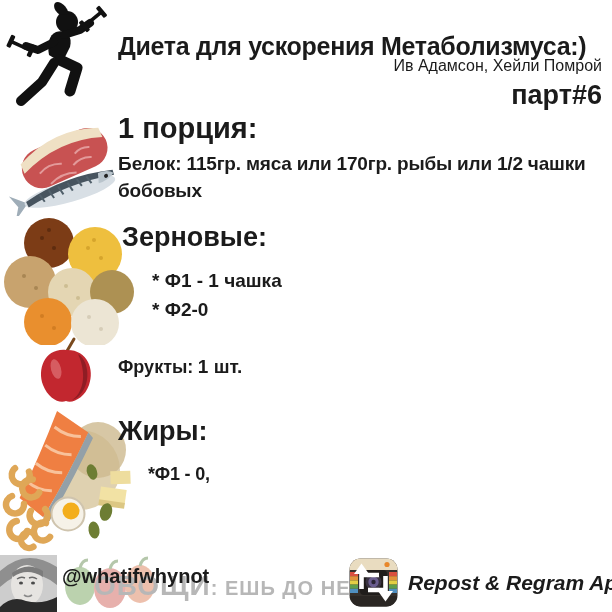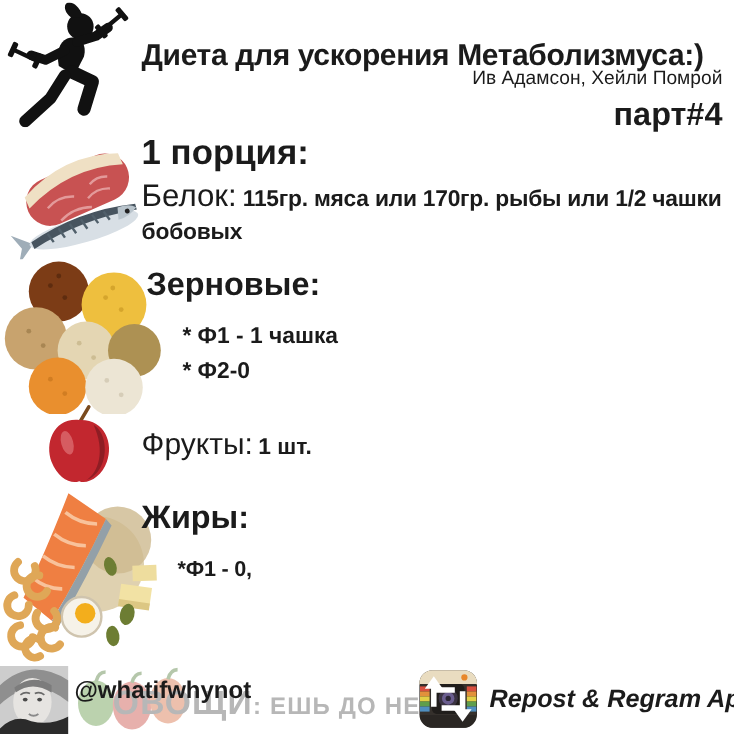--- a/index.html
+++ b/index.html
@@ -10,29 +10,29 @@
   }
   .abs{position:absolute;}
   .logo{left:4px;top:2px;width:110px;height:104px;}
   .title{left:118px;top:32px;font-size:25px;font-weight:700;letter-spacing:-0.3px;white-space:nowrap;}
   .authors{right:10px;top:57px;font-size:16px;white-space:nowrap;}
   .part{right:10px;top:80px;font-size:27px;font-weight:700;white-space:nowrap;}
 
   .img-protein{left:6px;top:106px;width:120px;height:110px;}
   .h-portion{left:118px;top:112px;font-size:29px;font-weight:700;}
   .protein-body{left:118px;top:150px;width:488px;font-size:19px;line-height:27px;letter-spacing:-0.2px;font-weight:600;}
-  .protein-label{font-size:26px;font-weight:400;letter-spacing:0;}
+  .protein-label{font-size:19px;font-weight:700;letter-spacing:0;}
 
   .img-grains{left:2px;top:210px;width:135px;height:135px;}
   .h-grains{left:122px;top:222px;font-size:27px;font-weight:700;}
   .grains-list{left:152px;top:266px;font-size:19px;font-weight:600;line-height:29px;}
 
   .img-apple{left:26px;top:336px;width:80px;height:68px;}
   .fruits-line{left:118px;top:356px;white-space:nowrap;}
-  .fruits-label{font-size:25px;font-weight:400;}
+  .fruits-label{font-size:18px;font-weight:700;}
   .fruits-text{font-size:19px;font-weight:600;}
 
   .img-fats{left:2px;top:408px;width:135px;height:144px;}
   .h-fats{left:118px;top:416px;font-size:27px;font-weight:700;}
   .fats-list{left:148px;top:460px;width:462px;font-size:18px;font-weight:600;line-height:29px;letter-spacing:-0.2px;}
 
   .avatar{left:0;top:555px;width:57px;height:57px;z-index:2;}
   .peppers{left:52px;top:556px;width:112px;height:56px;opacity:.38;z-index:0;}
   .bg-faded{left:94px;top:570px;white-space:nowrap;color:#b7b7b7;z-index:1;letter-spacing:1px;}
   .bg-big{font-size:28px;font-weight:600;}
@@ -61,21 +61,21 @@
       <rect x="-13.5" y="-6.5" width="4.6" height="13" rx="1.4"></rect>
       <rect x="8.9" y="-6.5" width="4.6" height="13" rx="1.4"></rect>
     </g>
     <path d="M56 58 L73 66 L66 89" fill="none" stroke-width="11" stroke-linecap="round" stroke-linejoin="round"></path>
     <path d="M50 61 L38 80 L17 99" fill="none" stroke-width="10" stroke-linecap="round" stroke-linejoin="round"></path>
   </g>
 </svg>
 
 <div class="abs title">Диета для ускорения Метаболизмуса:)</div>
 <div class="abs authors">Ив Адамсон, Хейли Помрой</div>
-<div class="abs part">парт#4</div>
+<div class="abs part">парт#6</div>
 
 <svg class="abs img-protein" viewBox="0 0 120 110" xmlns="http://www.w3.org/2000/svg">
   <g transform="rotate(-24 58 48)">
     <rect x="12" y="32" width="90" height="40" rx="20" fill="#c85252"></rect>
     <path d="M14 40 Q58 20 100 38 L100 48 Q58 32 14 50 Z" fill="#efe0c4"></path>
     <path d="M28 56 q12 -6 24 0 m10 6 q10 -5 20 0 m-48 8 q14 -6 28 0 m6 -18 q8 -4 16 0" stroke="#e39a9a" stroke-width="2" fill="none"></path>
   </g>
   <g transform="rotate(-16 62 86)">
     <path d="M20 86 L4 74 L10 87 L4 99 Z" fill="#9fadb8"></path>
     <ellipse cx="64" cy="86" rx="47" ry="10.5" fill="#d8dfe5"></ellipse>

